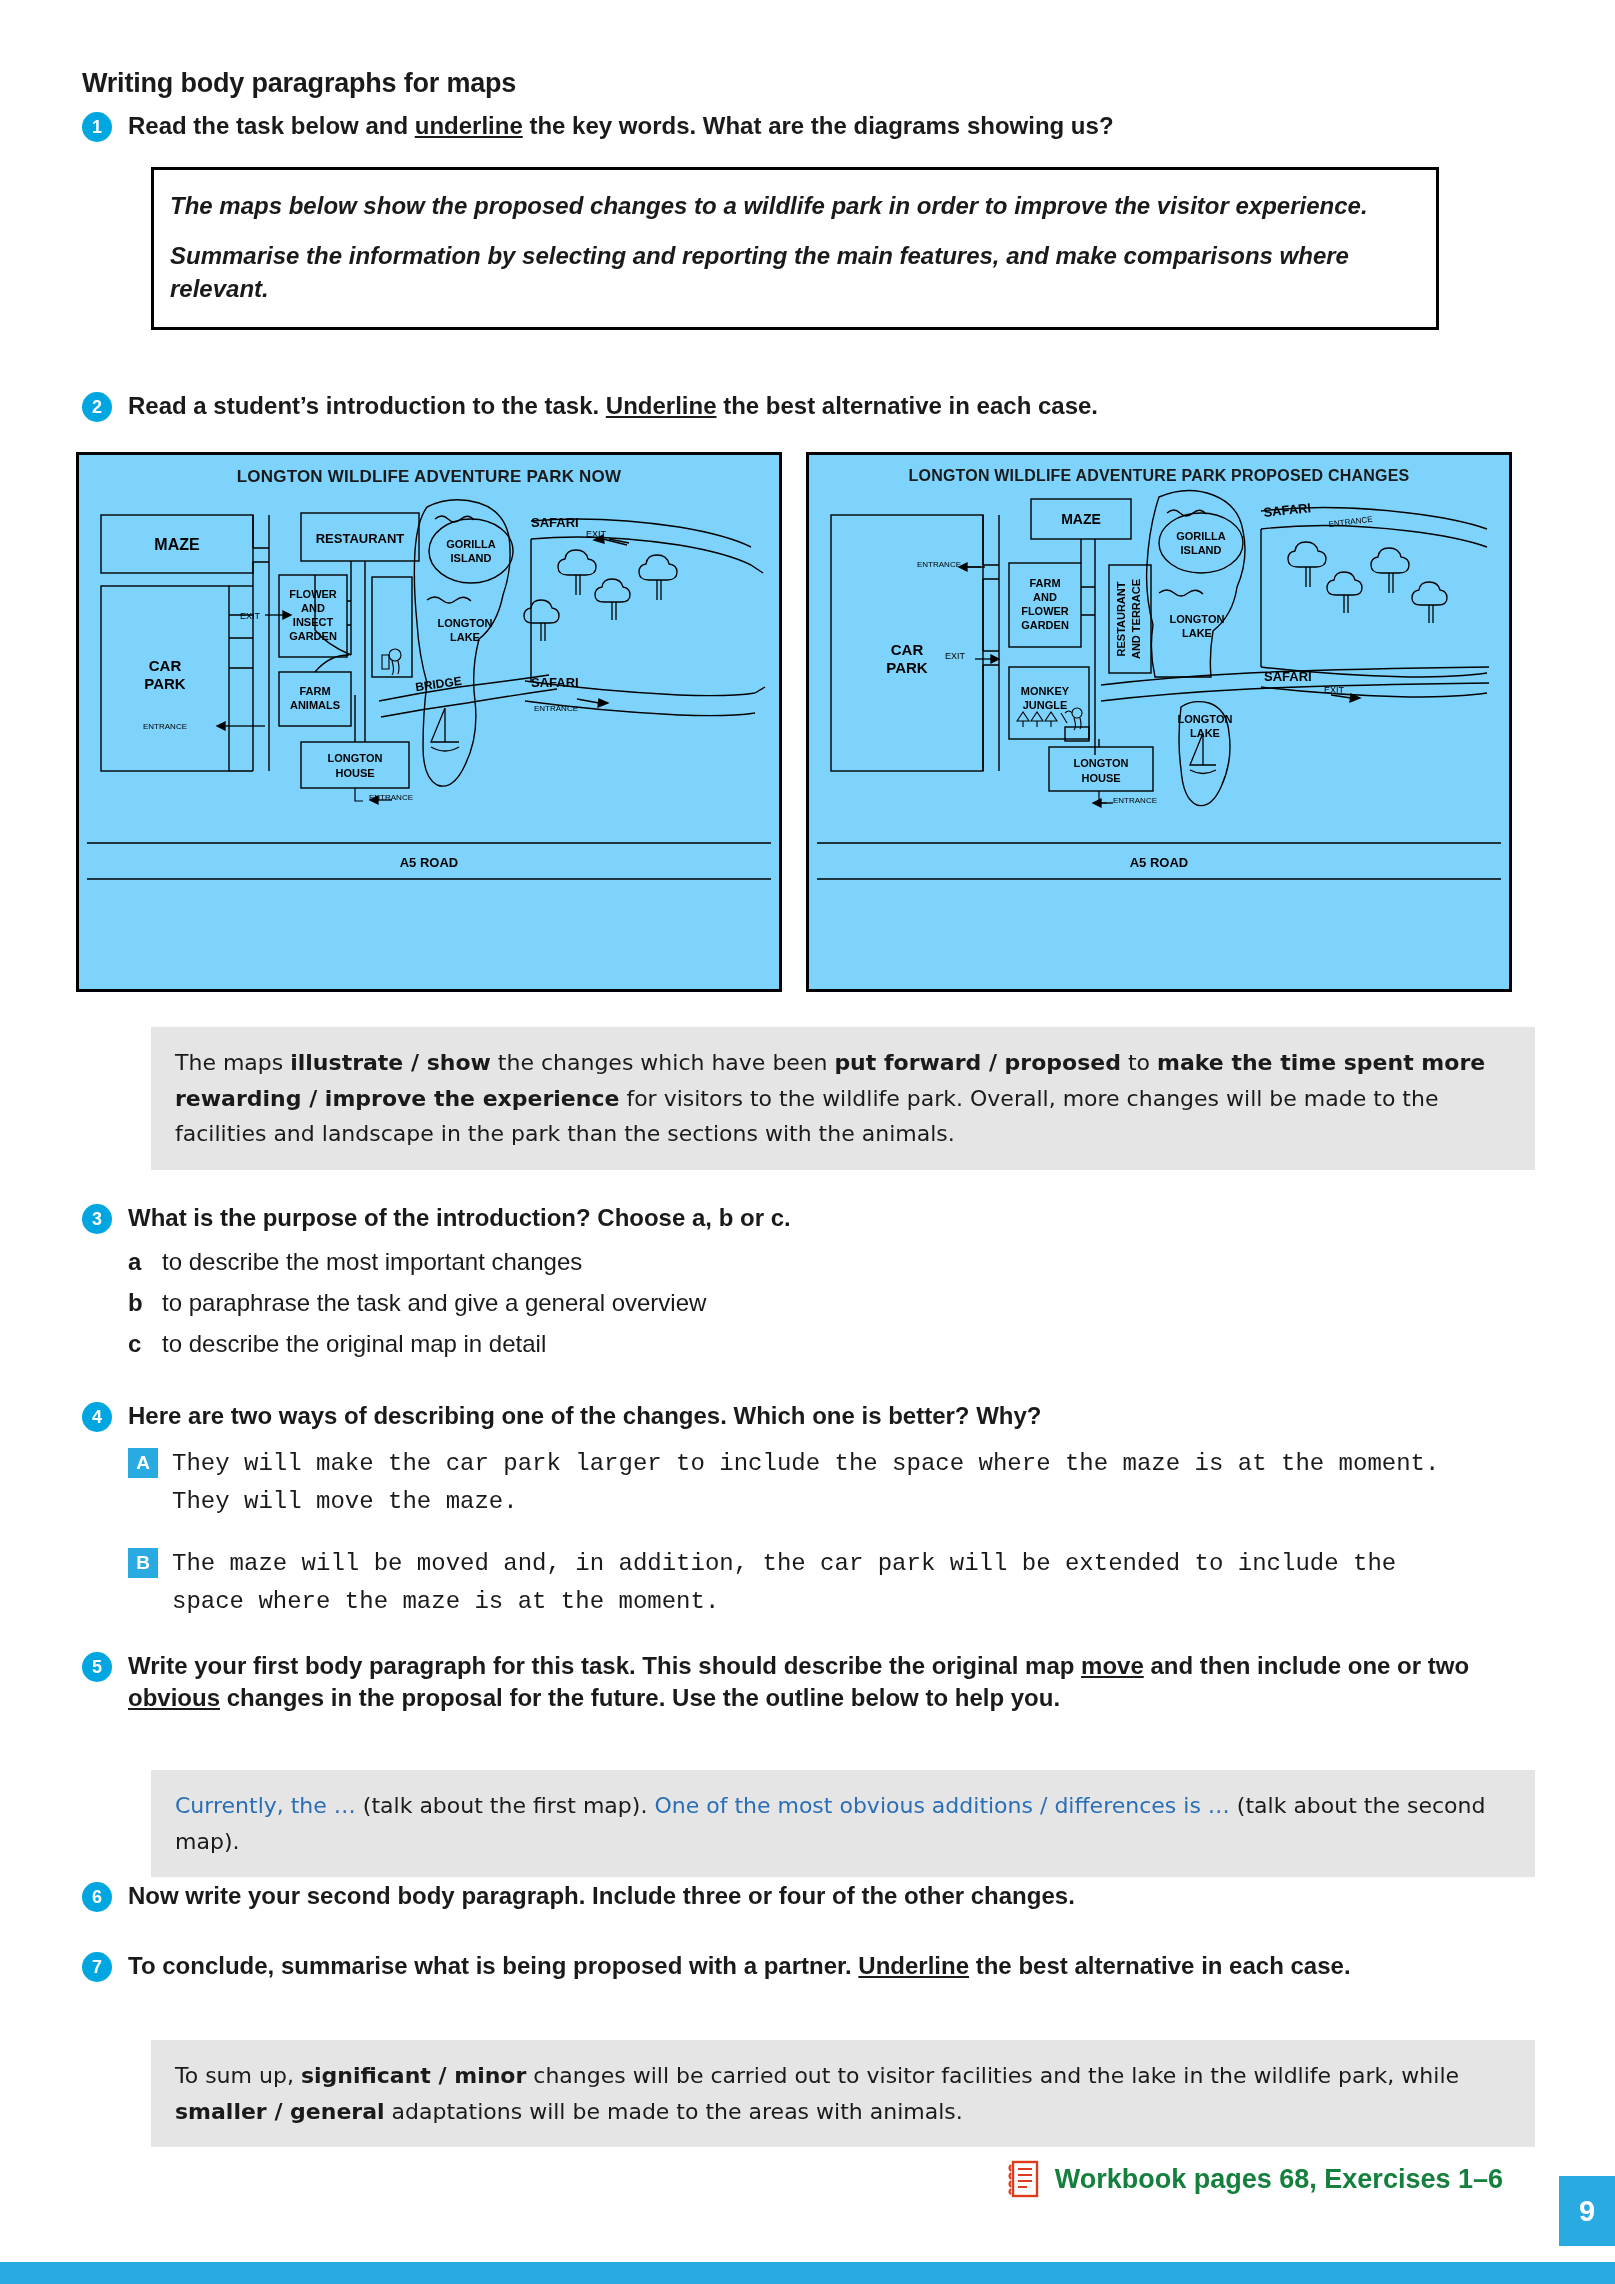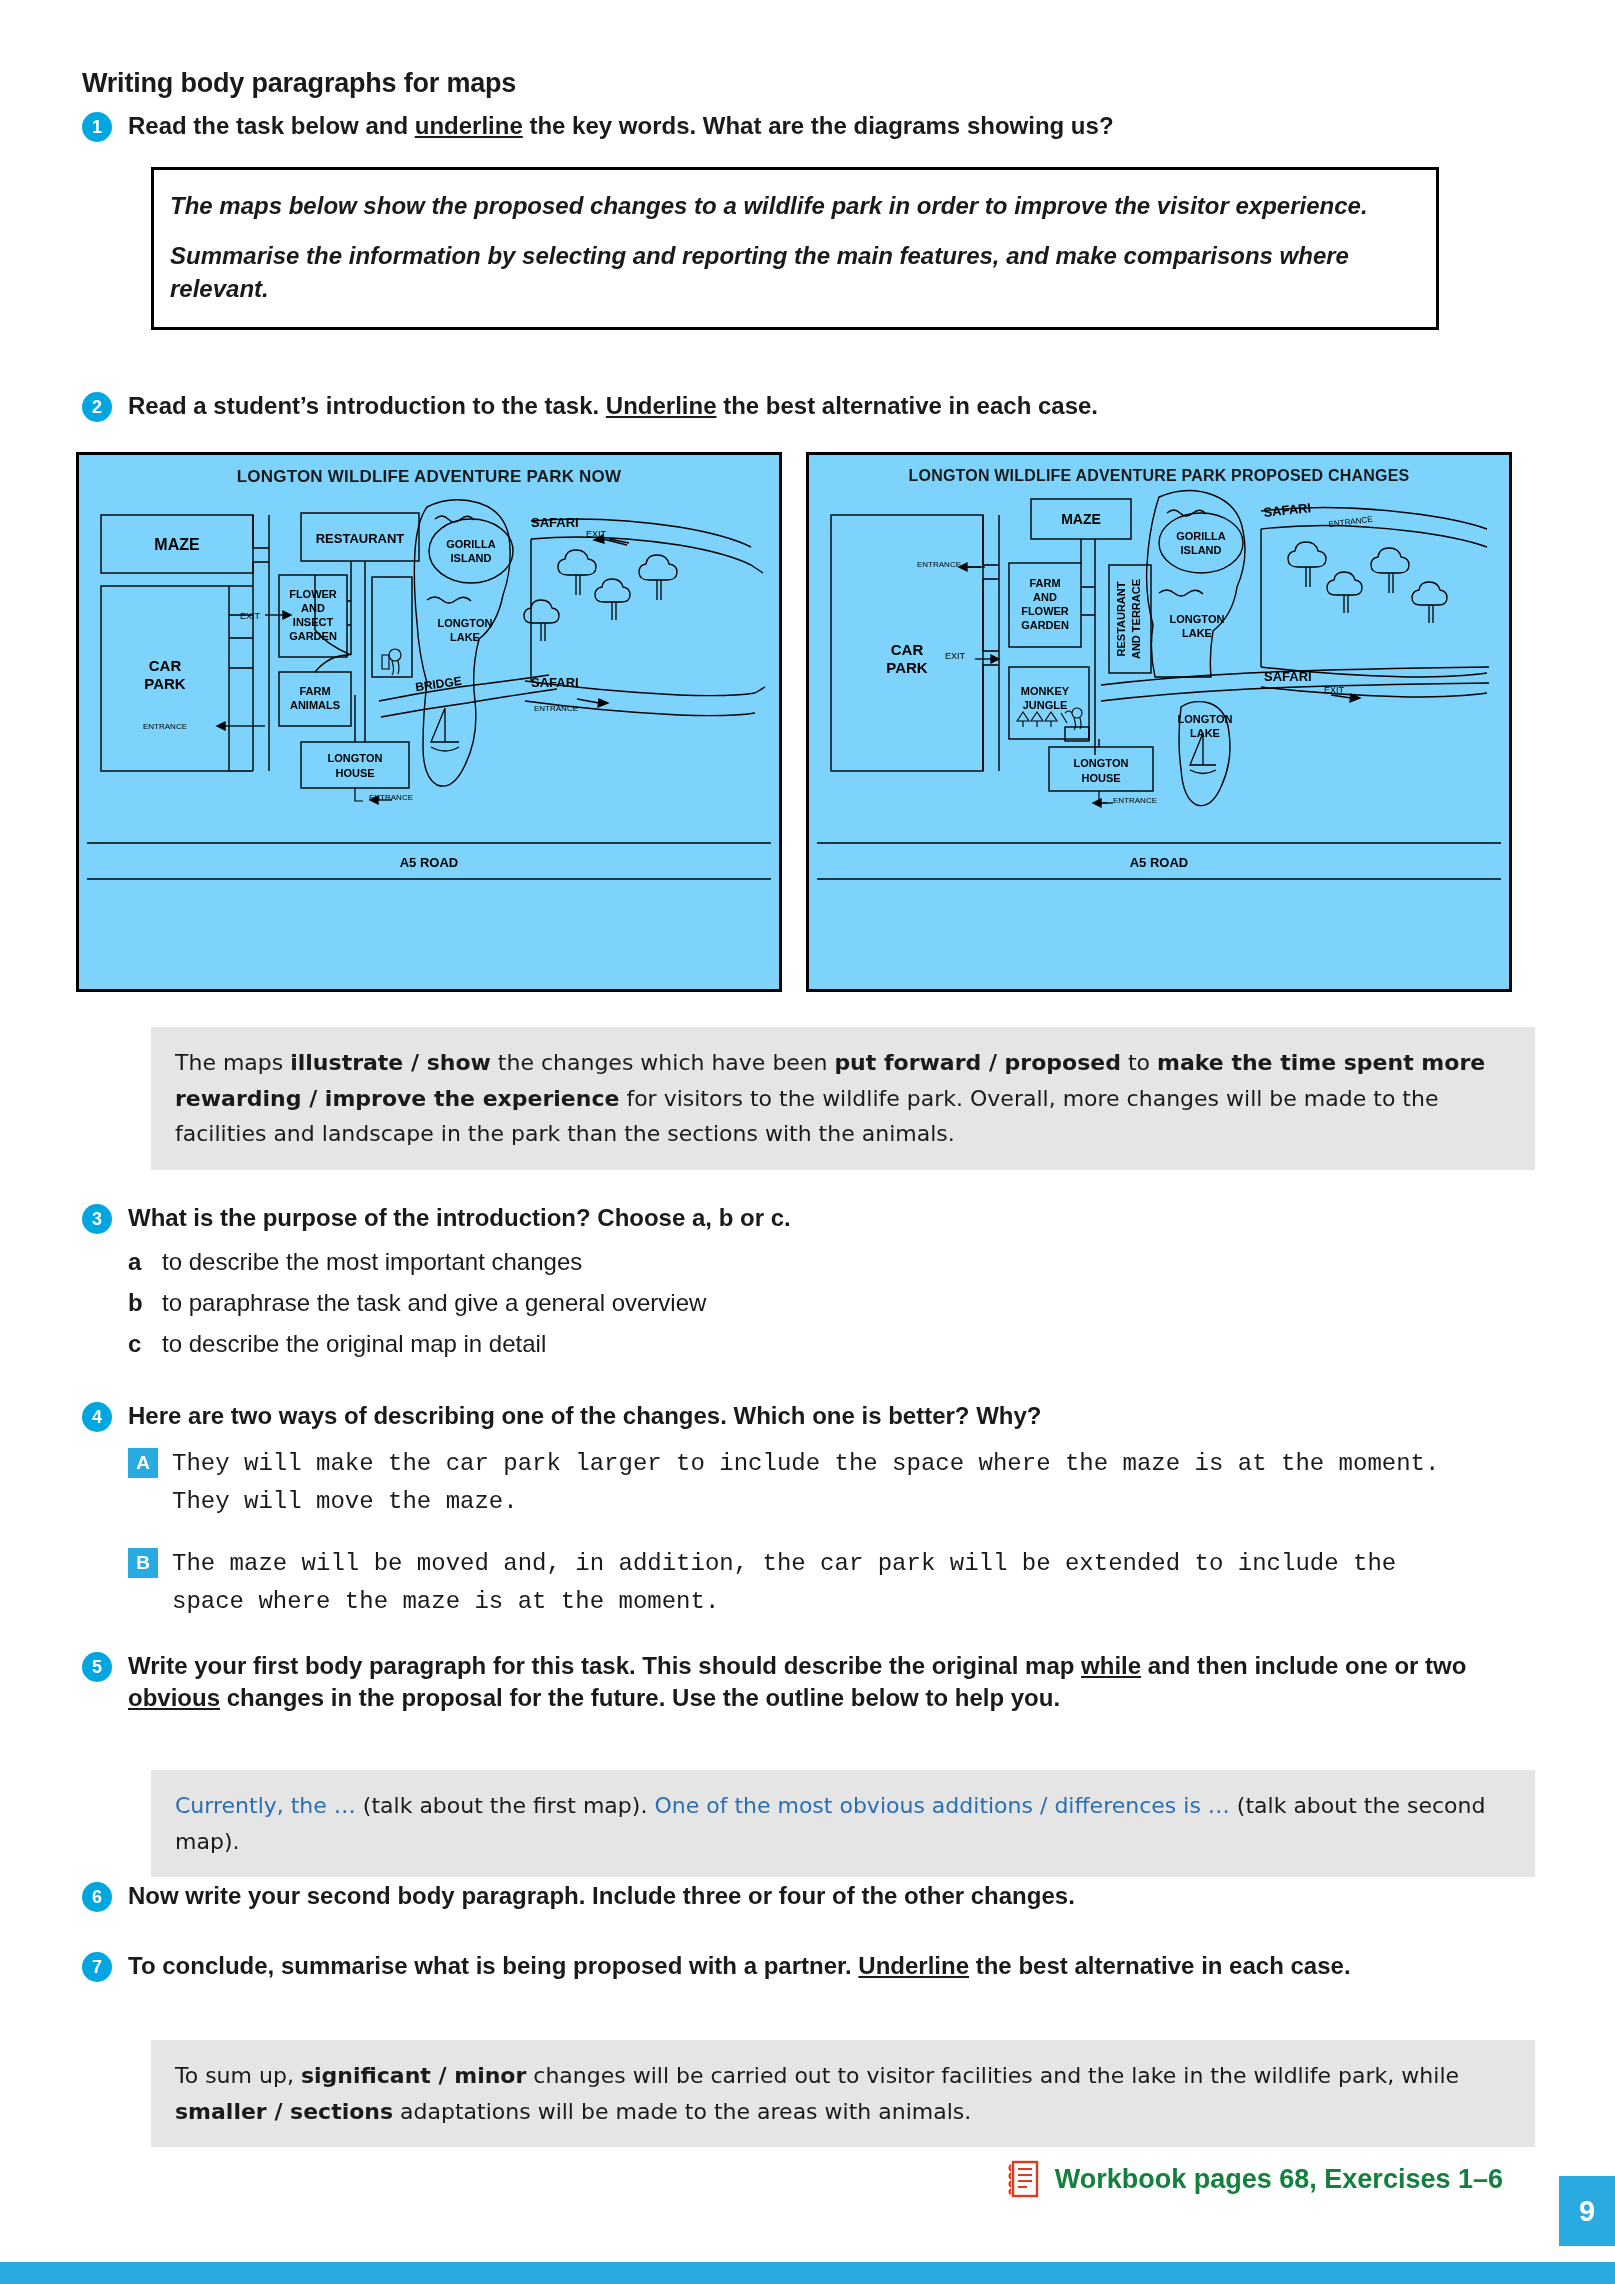--- a/index.html
+++ b/index.html
@@ -403,42 +403,42 @@
     <div class="abtxt">They will make the car park larger to include the space where the maze is at the moment. They will move the maze.</div>
   </div>
   <div class="abrow" style="left:128px;top:1545px;">
     <div class="abtag">B</div>
     <div class="abtxt">The maze will be moved and, in addition, the car park will be extended to include the space where the maze is at the moment.</div>
   </div>
 
   <div class="qrow" style="left:82px;top:1650px;width:1400px;">
     <div class="bullet">5</div>
     <div class="qtext" style="width:1370px;">
-      <span>Write your first body paragraph for this task. This should describe the original map </span><span class="u">while</span><span> and then include one or two </span><span class="u">obvious</span><span> changes in the proposal for the future. Use the outline below to help you.</span>
+      <span>Write your first body paragraph for this task. This should describe the original map </span><span class="u">move</span><span> and then include one or two </span><span class="u">obvious</span><span> changes in the proposal for the future. Use the outline below to help you.</span>
     </div>
   </div>
 
   <div class="hw" style="left:151px;top:1770px;width:1384px;">
     <span class="blue">Currently, the …</span><span> (talk about the first map). </span><span class="blue">One of the most obvious additions / differences is …</span><span> (talk about the second map).</span>
   </div>
 
   <div class="qrow" style="left:82px;top:1880px;width:1400px;">
     <div class="bullet">6</div>
     <div class="qtext">Now write your second body paragraph. Include three or four of the other changes.</div>
   </div>
 
   <div class="qrow" style="left:82px;top:1950px;width:1400px;">
     <div class="bullet">7</div>
     <div class="qtext" style="width:1370px;">
       <span>To conclude, summarise what is being proposed with a partner. </span><span class="u">Underline</span><span> the best alternative in each case.</span>
     </div>
   </div>
 
   <div class="hw" style="left:151px;top:2040px;width:1384px;">
-    <span>To sum up, </span><b>significant / minor</b><span> changes will be carried out to visitor facilities and the lake in the wildlife park, while </span><b>smaller / sections</b><span> adaptations will be made to the areas with animals.</span>
+    <span>To sum up, </span><b>significant / minor</b><span> changes will be carried out to visitor facilities and the lake in the wildlife park, while </span><b>smaller / general</b><span> adaptations will be made to the areas with animals.</span>
   </div>
 
   <div class="footer">
     <svg class="bookicon" viewBox="0 0 34 38">
       <rect x="6" y="2" width="24" height="34" fill="none" stroke="#e03a1e" stroke-width="2.4"></rect>
       <path d="M11 9 h14 M11 15 h14 M11 21 h14 M11 27 h9" stroke="#e03a1e" stroke-width="2.2" fill="none"></path>
       <path d="M4 5 q-3 3 0 6 M4 13 q-3 3 0 6 M4 21 q-3 3 0 6 M4 29 q-3 3 0 5" stroke="#e03a1e" stroke-width="2.2" fill="none"></path>
     </svg>
     <span>Workbook pages 68, Exercises 1–6</span>
   </div>

